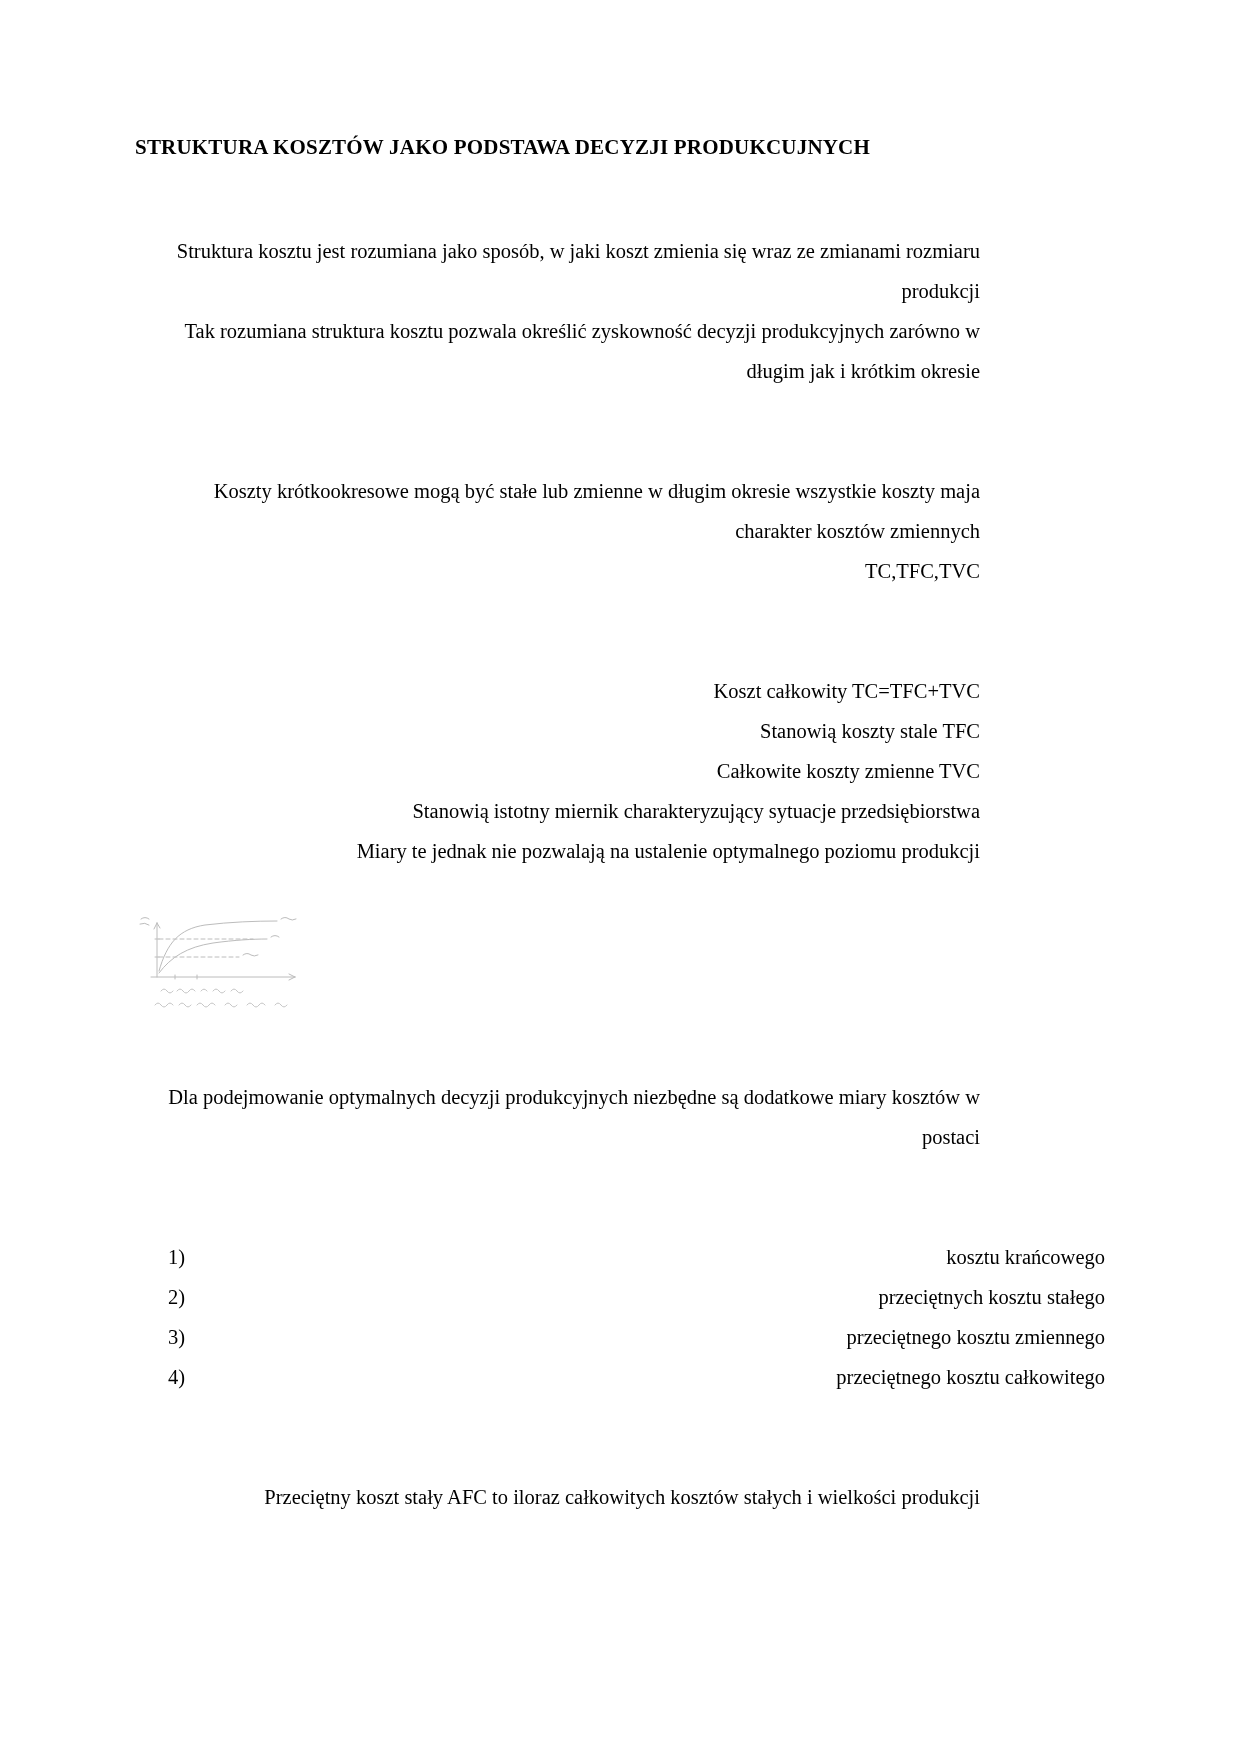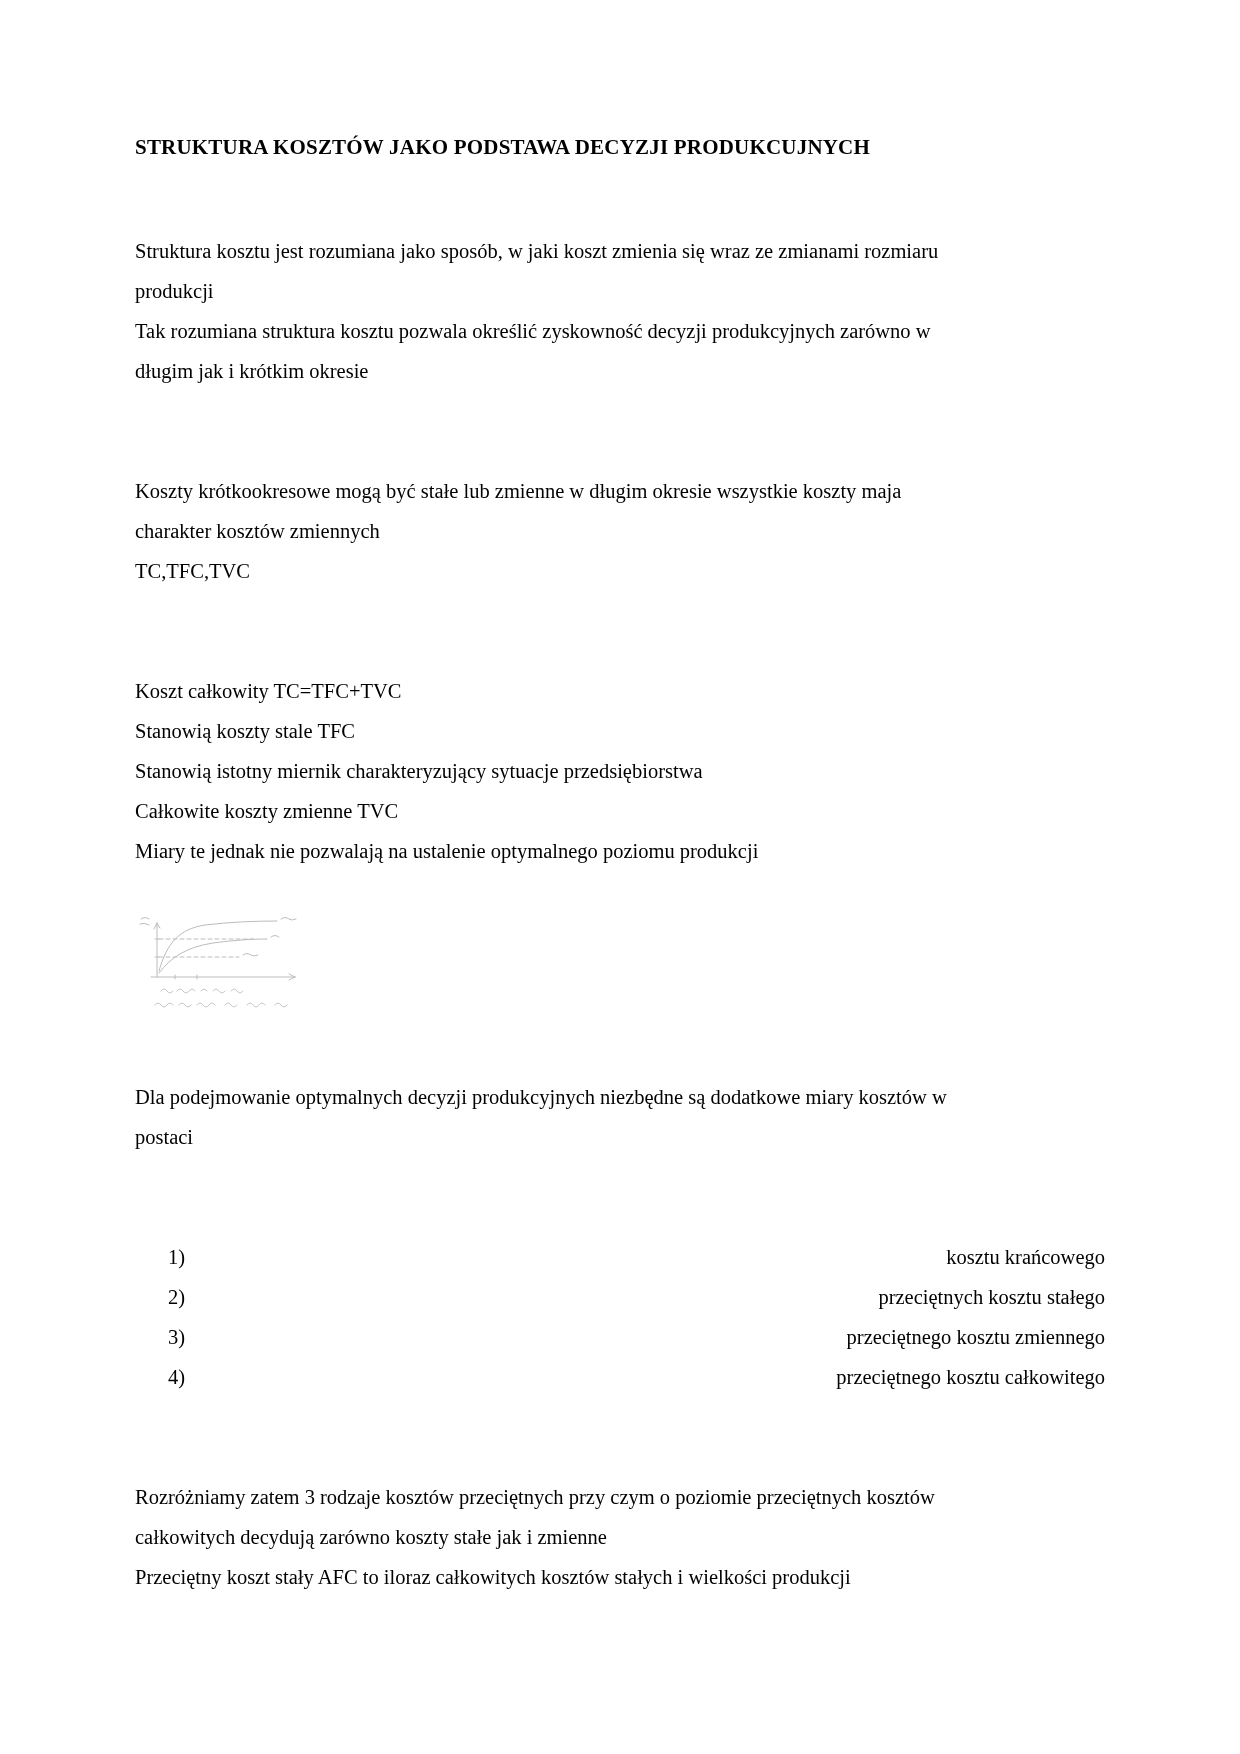--- a/index.html
+++ b/index.html
@@ -24,20 +24,21 @@
     font-weight: bold;
     font-size: 21px;
     letter-spacing: 0.2px;
     margin-bottom: 70px;
     line-height: 28px;
   }
   .para {
     font-size: 20.5px;
     line-height: 40px;
     max-width: 845px;
+    text-align: right;
   }
   .block { margin-bottom: 42px; }
   .block:last-child { margin-bottom: 0; }
   .sketch-wrap {
     margin: 22px 0 26px 0;
     width: 210px;
     height: 100px;
   }
   .sketch-wrap svg { display: block; }
   .num-list {
@@ -73,22 +74,22 @@
   <div class="block">
     <div class="para">Koszty krótkookresowe mogą być stałe lub zmienne w długim okresie wszystkie koszty maja charakter kosztów zmiennych</div>
     <div class="para">TC,TFC,TVC</div>
   </div>
 
   <div class="spacer-sm"></div>
 
   <div class="block">
     <div class="para">Koszt całkowity TC=TFC+TVC</div>
     <div class="para">Stanowią koszty stale TFC</div>
+    <div class="para">Całkowite koszty zmienne TVC</div>
     <div class="para">Stanowią istotny miernik charakteryzujący sytuacje przedsiębiorstwa</div>
-    <div class="para">Całkowite koszty zmienne TVC</div>
     <div class="para">Miary te jednak nie pozwalają na ustalenie optymalnego poziomu produkcji</div>
   </div>
 
   <div class="sketch-wrap">
 
     <svg width="210" height="100" viewBox="0 0 210 100" fill="none" xmlns="http://www.w3.org/2000/svg">
       <g stroke="#bcbcbc" stroke-width="1" fill="none" stroke-linecap="round">
 
         <path d="M6 6 q4 -3 8 0 M5 11 q5 -2 9 1"></path>
 
@@ -144,17 +145,16 @@
     </div>
     <div class="num-row">
       <span class="num">4)</span>
       <span class="label">przeciętnego kosztu całkowitego</span>
     </div>
   </div>
 
   <div class="spacer-sm"></div>
 
   <div class="block">
-    <div class="para">Rozróżniamy zatem 3 rodzaje kosztów przeciętnych przy czym o poziomie przeciętnych kosztów całkowitych decydują zarówno koszty stałe jak i zmienne</div>
     <div class="para">Przeciętny koszt stały AFC to iloraz całkowitych kosztów stałych i wielkości produkcji</div>
   </div>
 
 </div>
 
 </body></html>

